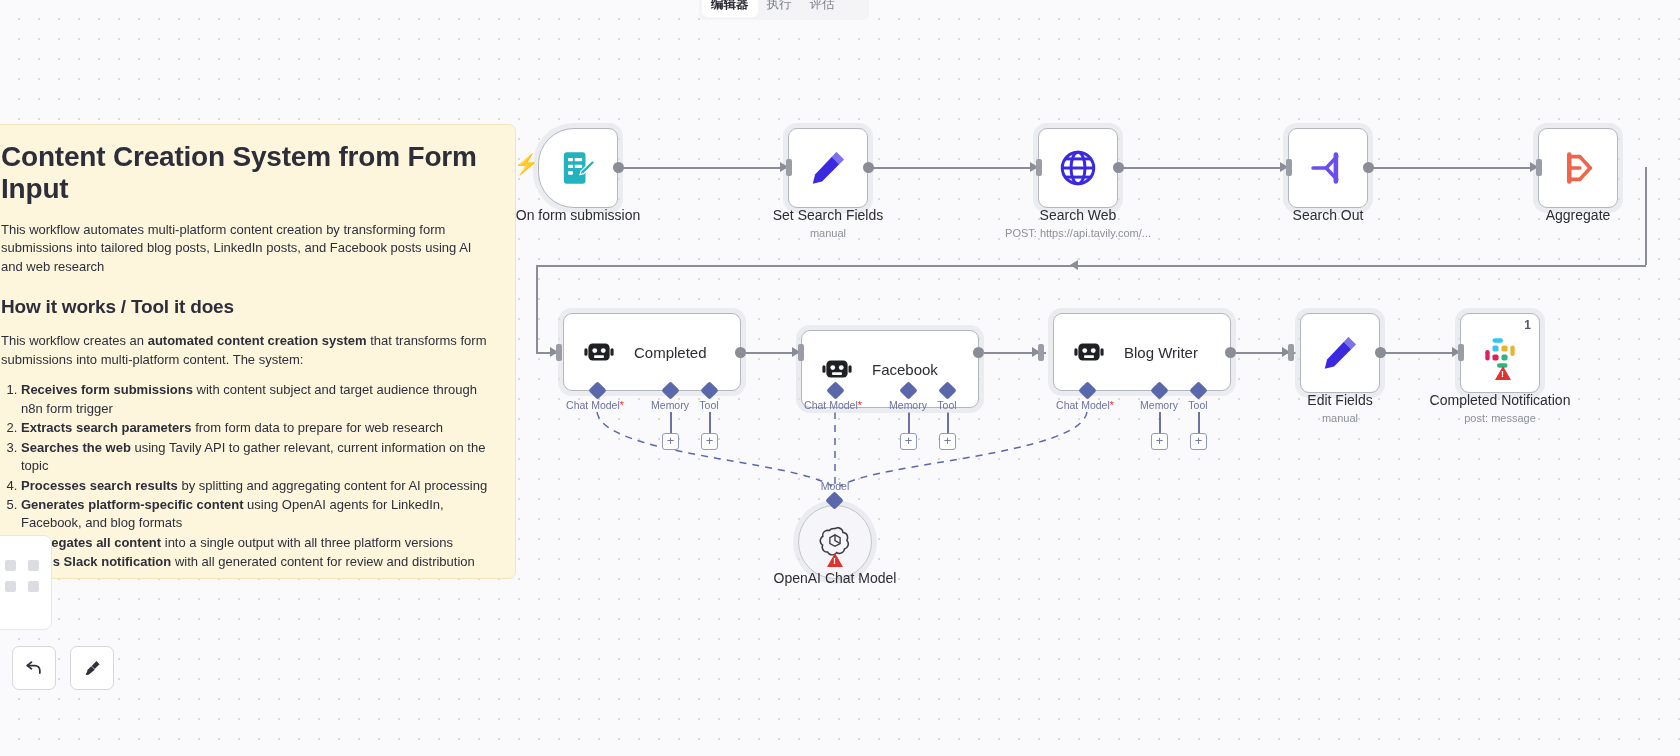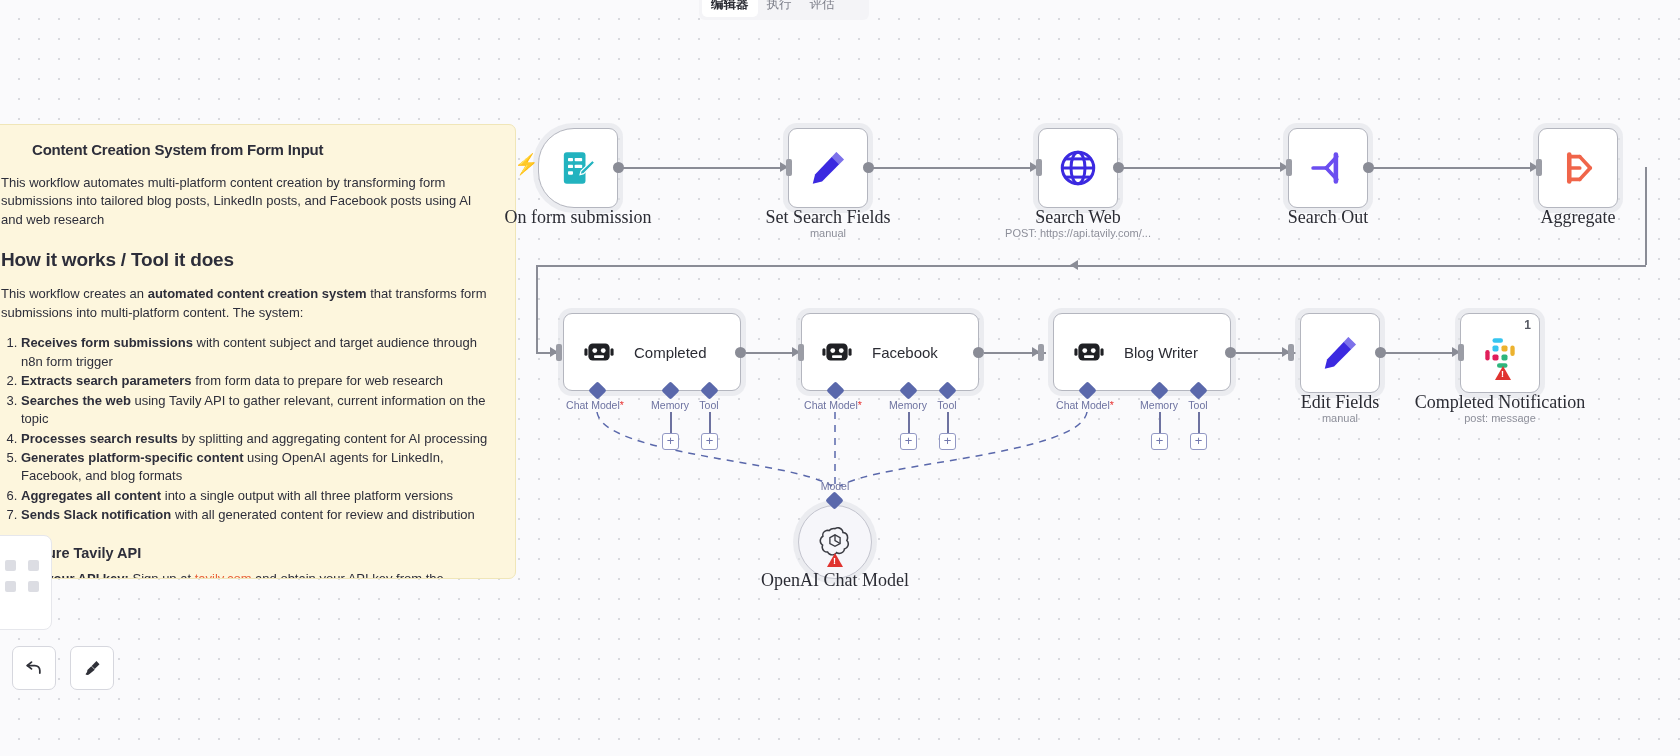--- a/index.html
+++ b/index.html
@@ -44,21 +44,21 @@
     position: absolute; left: -24px; top: 124px;
     width: 540px; height: 455px;
     background: #fdf6dd;
     border: 1px solid #f0e6b8;
     border-radius: 7px;
     padding: 16px 24px 10px 24px;
     overflow: hidden;
     z-index: 10;
     color: #2d2e3a;
   }
-  #sticky h1 { font-size: 15px; font-weight: 700; letter-spacing: -.2px; margin-bottom: 16px; padding-left: 31px; }
+  #sticky h1 { font-size: 28px; font-weight: 700; letter-spacing: -.2px; margin-bottom: 16px; }
   #sticky h2 { font-size: 19px; font-weight: 700; letter-spacing: -.2px; margin: 20px 0 14px; }
   #sticky h3 { font-size: 14.5px; font-weight: 700; margin: 20px 0 9px; }
   #sticky p  { font-size: 13px; line-height: 1.42; margin-bottom: 4px; }
   #sticky ol, #sticky ul { margin: 0 0 0 20px; }
   #sticky li { font-size: 13px; line-height: 1.42; margin-bottom: 1px; }
   #sticky b, .bold { font-weight: 700; }
   .link { color: #e8623a; }
 
   
   #minimap {
@@ -105,24 +105,23 @@
   .node.sq { width: 80px; height: 80px; }
   .node.trigger { width: 80px; height: 80px; border-radius: 36px 9px 9px 36px; }
   .node.wide { width: 178px; height: 78px; justify-content: flex-start; padding-left: 18px; gap: 18px; }
   .node.circ {
     width: 74px; height: 74px; border-radius: 50%;
     background: #f6f6fa; border-color: #c3c4ce;
     box-shadow: 0 0 0 5px rgba(226,227,233,.62);
   }
   .nodelabel {
     position: absolute; z-index: 21;
-    font-size: 18px; color: #2b2c34;
+    font-size: 14px; color: #2b2c34;
     text-align: center; white-space: nowrap;
     transform: translateX(-50%);
-    font-family: Liberation Serif, serif;
   }
   .nodesub {
     position: absolute; z-index: 21;
     font-size: 11px; color: #8d8f9a;
     text-align: left; white-space: nowrap;
     transform: translateX(-50%);
   }
   .agentname { font-size: 15px; color: #2b2c34; }
 
   
@@ -357,21 +356,21 @@
   <div class="subport-label" style="left:595px;top:399px"><span>Chat Model</span><span class="req">*</span></div>
   <div class="diamond" style="left:664px;top:384px"></div>
   <div class="subport-label" style="left:670px;top:399px">Memory</div>
   <div class="diamond" style="left:703px;top:384px"></div>
   <div class="subport-label" style="left:709px;top:399px">Tool</div>
   <div class="vedge" style="left:670px;top:412px;height:22px;background:#6d72a0"></div>
   <div class="vedge" style="left:709px;top:412px;height:22px;background:#6d72a0"></div>
   <div class="plusbox" style="left:662px;top:433px">+</div>
   <div class="plusbox" style="left:701px;top:433px">+</div>
 
-  <div class="node wide" style="left:801px;top:313px">
+  <div class="node wide" style="left:801px;top:330px">
     <svg width="34" height="34" viewBox="0 0 24 24">
       <rect x="4.5" y="6" width="15" height="12" rx="3" fill="#1f2024"></rect>
       <circle cx="9" cy="11" r="1.7" fill="#ffffff"></circle>
       <circle cx="15" cy="11" r="1.7" fill="#ffffff"></circle>
       <rect x="8.5" y="14.3" width="7" height="1.9" rx="0.6" fill="#ffffff"></rect>
       <rect x="1.7" y="9.3" width="2.2" height="5.4" rx="1.1" fill="#1f2024"></rect>
       <rect x="20.1" y="9.3" width="2.2" height="5.4" rx="1.1" fill="#1f2024"></rect>
     </svg>
     <span class="agentname">Facebook</span>
   </div>

